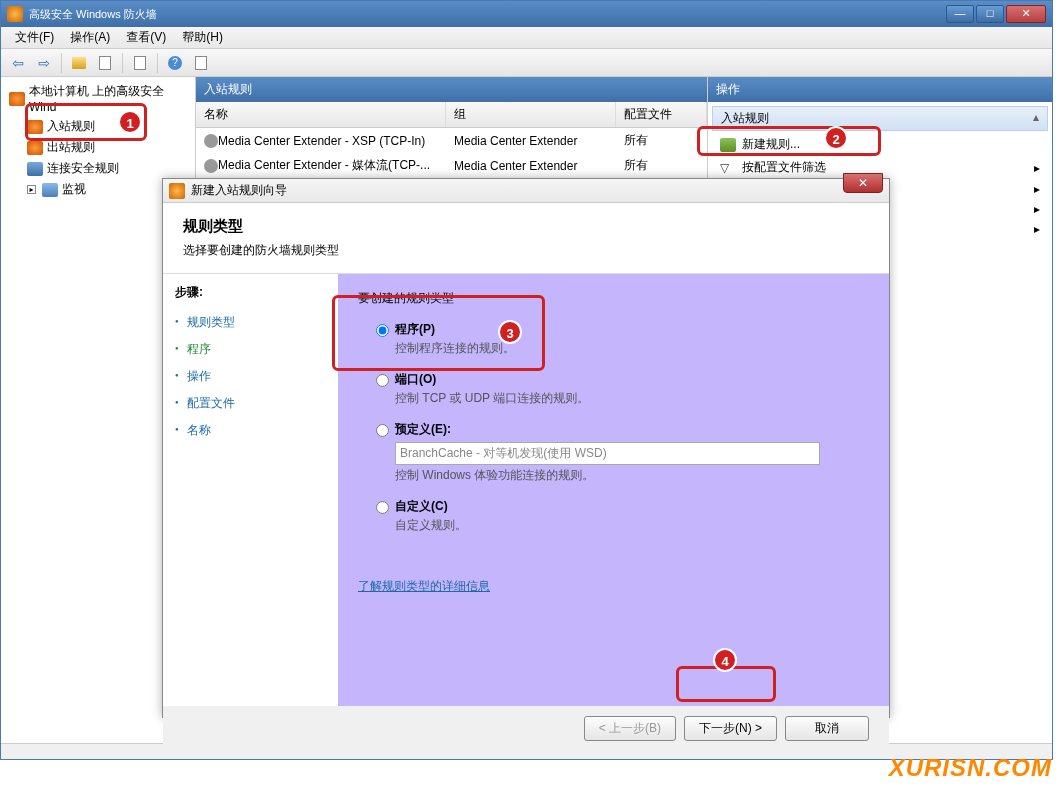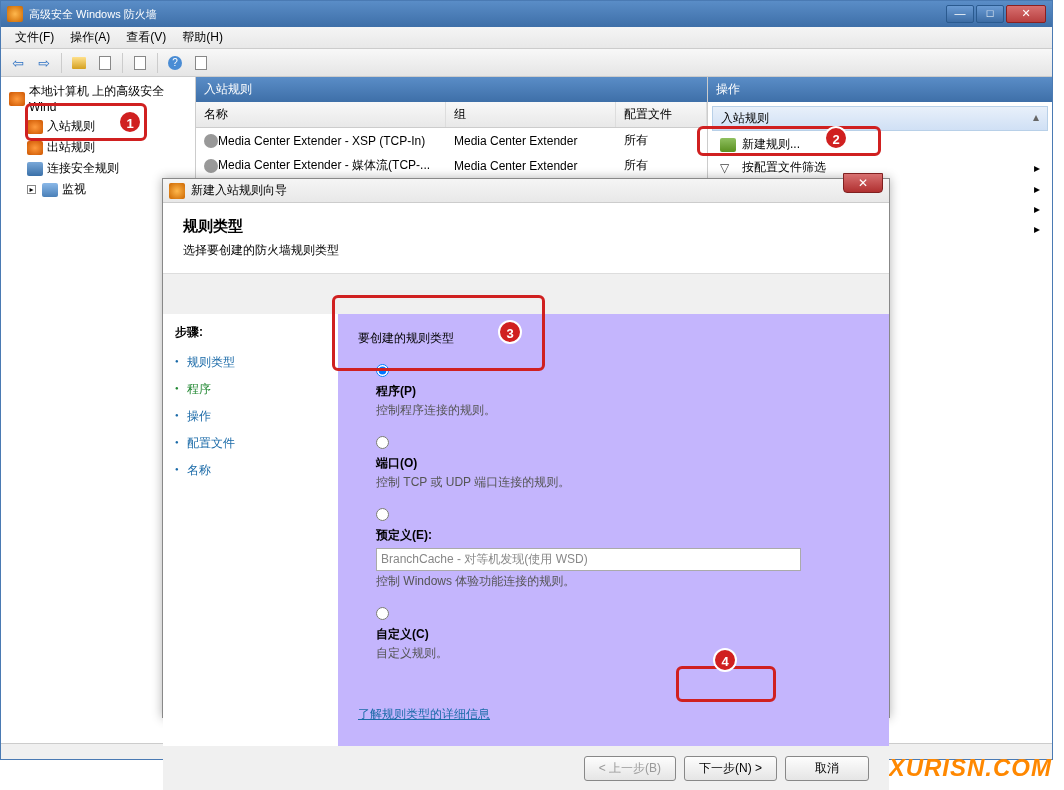--- a/index.html
+++ b/index.html
@@ -60,30 +60,30 @@
 .annot { position: absolute; border: 3px solid #d02020; border-radius: 6px; pointer-events: none; z-index: 5; }
 .annot-num { position: absolute; width: 24px; height: 24px; border-radius: 50%; background: #d02020; color: #fff; font-weight: bold; text-align: center; line-height: 24px; z-index: 6; border: 2px solid #fff; font-size: 13px; }
 
 
 .dialog { position: absolute; top: 178px; left: 162px; width: 728px; height: 540px; background: #f0f0f0; border: 1px solid #888; box-shadow: 0 0 10px rgba(0,0,0,0.3); z-index: 10; }
 .dialog-title { height: 24px; background: linear-gradient(#f5f5f5, #e8e8e8); display: flex; align-items: center; padding: 0 6px; gap: 6px; border-bottom: 1px solid #ccc; }
 .dialog-title .icon { width: 16px; height: 16px; background: radial-gradient(#ffb84d, #cc6600); border-radius: 2px; }
 .dialog-close { position: absolute; right: 6px; top: -6px; width: 40px; height: 20px; background: linear-gradient(#d87070, #b03030); border-radius: 0 0 4px 4px; color: #fff; text-align: center; line-height: 18px; border: 1px solid #802020; }
 .dialog-header { background: #fff; padding: 14px 20px; border-bottom: 1px solid #ddd; }
 .dialog-header h2 { font-size: 15px; margin-bottom: 6px; }
-.dialog-body { display: flex; height: calc(100% - 106px); margin-top: 40px; }
+.dialog-body { display: flex; height: calc(100% - 106px); }
 .dialog-steps { width: 175px; background: #fff; padding: 10px 12px; }
 .step-title { font-weight: bold; margin-bottom: 8px; }
 .step-item { padding: 5px 0 5px 12px; color: #1a6aa8; position: relative; }
 .step-item::before { content: "●"; position: absolute; left: 0; font-size: 6px; top: 9px; }
 .step-item.active { color: #228833; }
 .dialog-form { flex: 1; padding: 16px 20px; background: #c4b5fd; }
 .form-label { margin-bottom: 12px; }
 .radio-group { margin: 14px 0 14px 18px; }
-.radio-item { display: flex; align-items: flex-start; gap: 6px; flex-direction: column; }
+.radio-item { display: flex; align-items: flex-start; gap: 6px; }
 .radio-item input { margin-top: 3px; }
 .radio-text { flex: 1; }
 .radio-text b { display: block; }
 .radio-desc { color: #555; margin-top: 2px; }
 .predef-select { width: 425px; padding: 2px 4px; border: 1px solid #aaa; background: #fff; color: #888; margin-top: 4px; }
 .form-link { color: #1a6aa8; text-decoration: underline; margin-top: 30px; display: inline-block; }
 .dialog-buttons { height: 44px; display: flex; align-items: center; justify-content: flex-end; padding: 0 20px; gap: 8px; background: #f0f0f0; }
 .btn { padding: 3px 14px; border: 1px solid #888; background: linear-gradient(#fdfdfd, #e5e5e5); border-radius: 3px; min-width: 84px; text-align: center; }
 .btn[disabled] { color: #999; }
 

